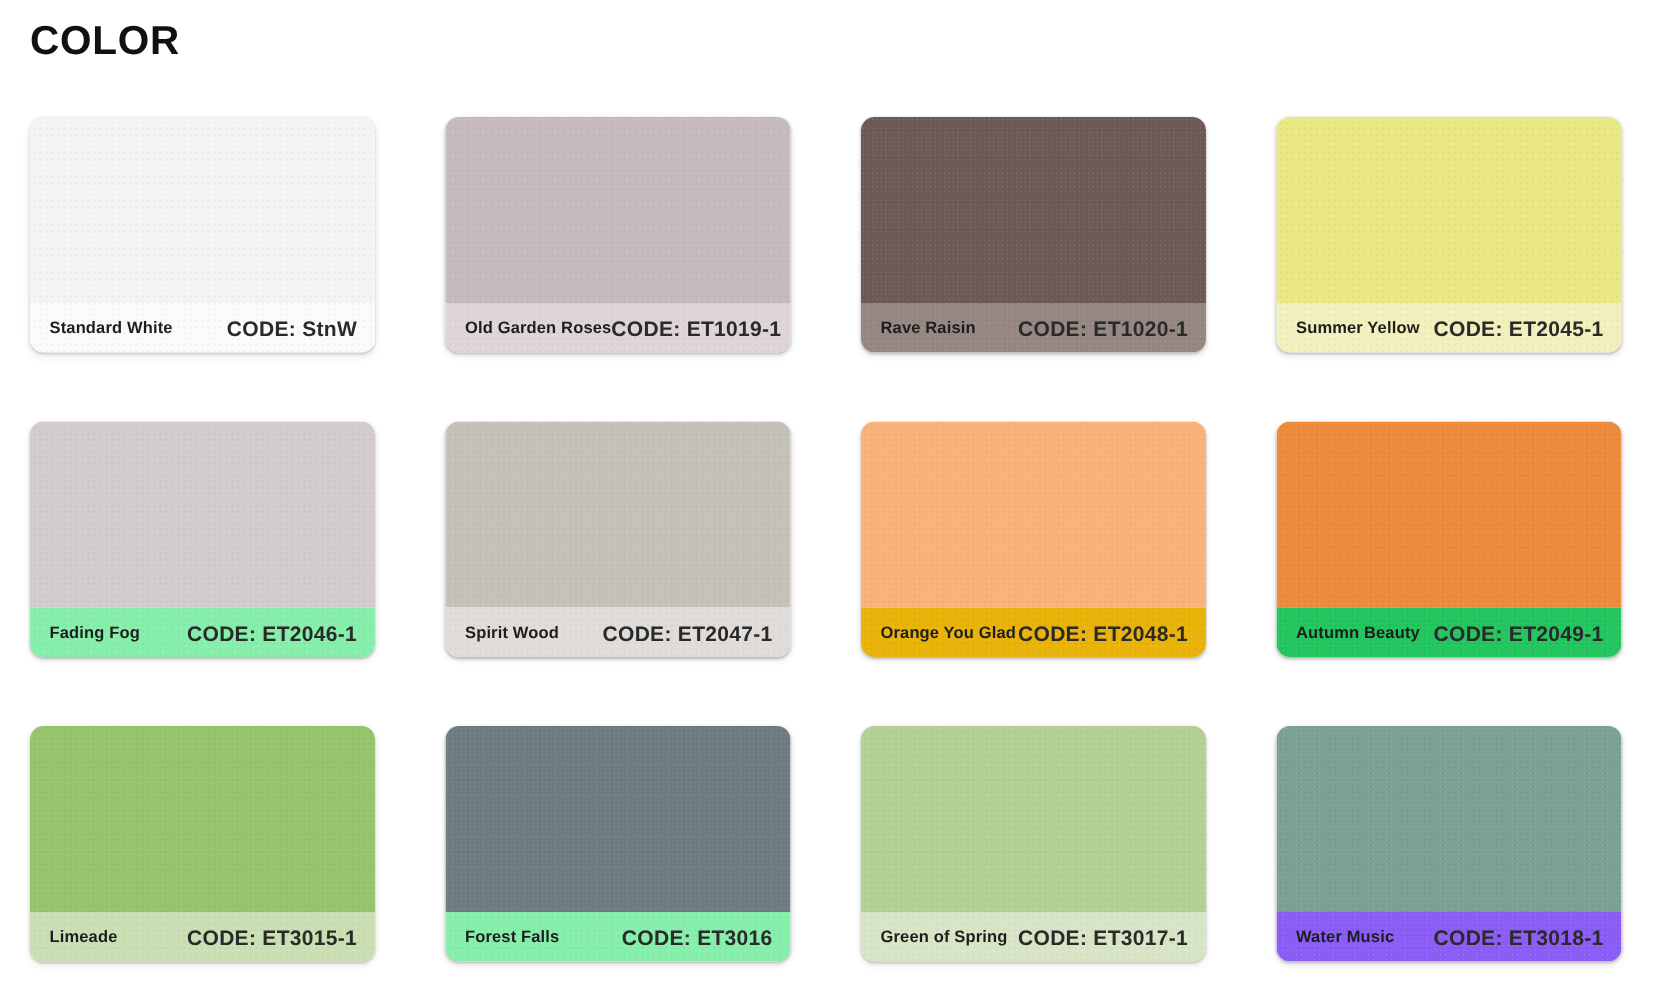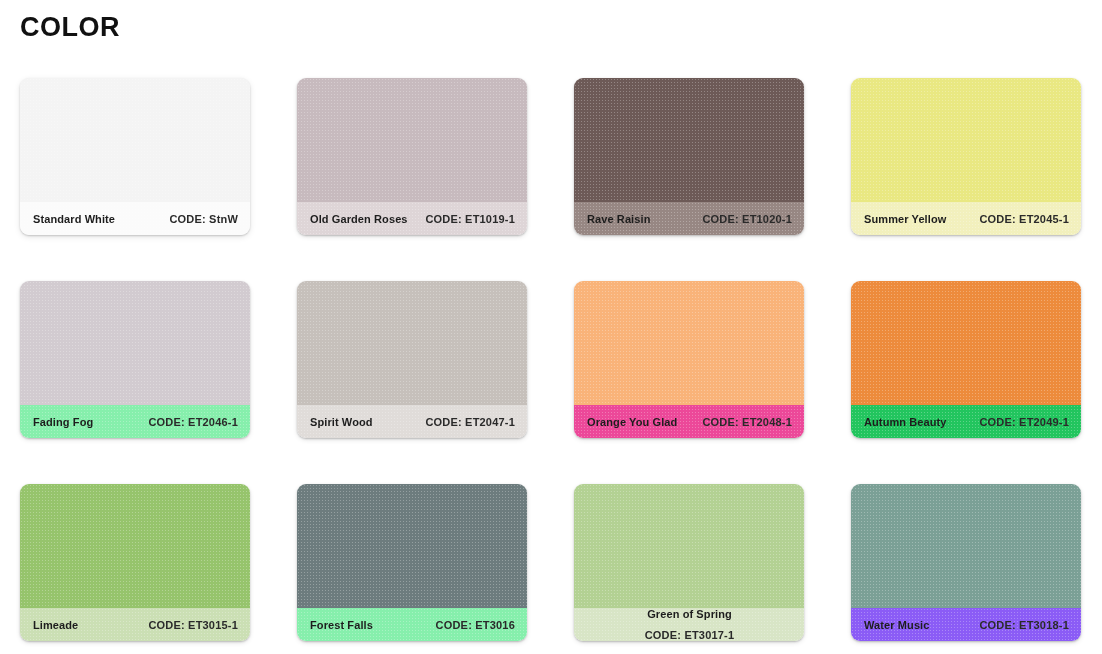--- a/index.html
+++ b/index.html
@@ -87,21 +87,21 @@
     font-size: 11px;
     font-weight: bold;
     color: #1d1d1d;
     letter-spacing: 0.1px;
     white-space: nowrap;
   }
   .swatch-code {
     position: relative;
     z-index: 2;
     font-family: "Liberation Sans", sans-serif;
-    font-size: 11px;
+    font-size: 14px;
     font-weight: bold;
     color: #2a2a2a;
     letter-spacing: 0.2px;
     white-space: nowrap;
   }
   
   .swatch-card.is-light {
     box-shadow: 0 1px 2px rgba(0,0,0,0.18), 0 2px 6px rgba(0,0,0,0.10),
                 inset 0 0 0 1px rgba(0,0,0,0.045);
   }
@@ -151,21 +151,21 @@
       </div>
       <div class="swatch-card">
         <div class="swatch-color" style="background: rgb(198, 192, 187);"></div>
         <div class="swatch-footer" style="background: rgb(224, 220, 217);">
           <span class="swatch-name">Spirit Wood</span>
           <span class="swatch-code">CODE: ET2047-1</span>
         </div>
       </div>
       <div class="swatch-card">
         <div class="swatch-color" style="background: rgb(249, 179, 121);"></div>
-        <div class="swatch-footer" style="background: #ec4899;">
+        <div class="swatch-footer" style="background: #eab308;">
           <span class="swatch-name">Orange You Glad</span>
           <span class="swatch-code">CODE: ET2048-1</span>
         </div>
       </div>
       <div class="swatch-card">
         <div class="swatch-color" style="background: rgb(237, 139, 60);"></div>
         <div class="swatch-footer" style="background: #22c55e;">
           <span class="swatch-name">Autumn Beauty</span>
           <span class="swatch-code">CODE: ET2049-1</span>
         </div>
@@ -179,21 +179,21 @@
       </div>
       <div class="swatch-card">
         <div class="swatch-color" style="background: rgb(109, 124, 126);"></div>
         <div class="swatch-footer" style="background: #86efac;">
           <span class="swatch-name">Forest Falls</span>
           <span class="swatch-code">CODE: ET3016</span>
         </div>
       </div>
       <div class="swatch-card">
         <div class="swatch-color" style="background: rgb(179, 209, 147);"></div>
-        <div class="swatch-footer" style="background: rgb(216, 229, 198); flex-direction: column;">
+        <div class="swatch-footer" style="background: rgb(216, 229, 198);">
           <span class="swatch-name">Green of Spring</span>
           <span class="swatch-code">CODE: ET3017-1</span>
         </div>
       </div>
       <div class="swatch-card">
         <div class="swatch-color" style="background: rgb(123, 160, 150);"></div>
         <div class="swatch-footer" style="background: #8b5cf6;">
           <span class="swatch-name">Water Music</span>
           <span class="swatch-code">CODE: ET3018-1</span>
         </div>

